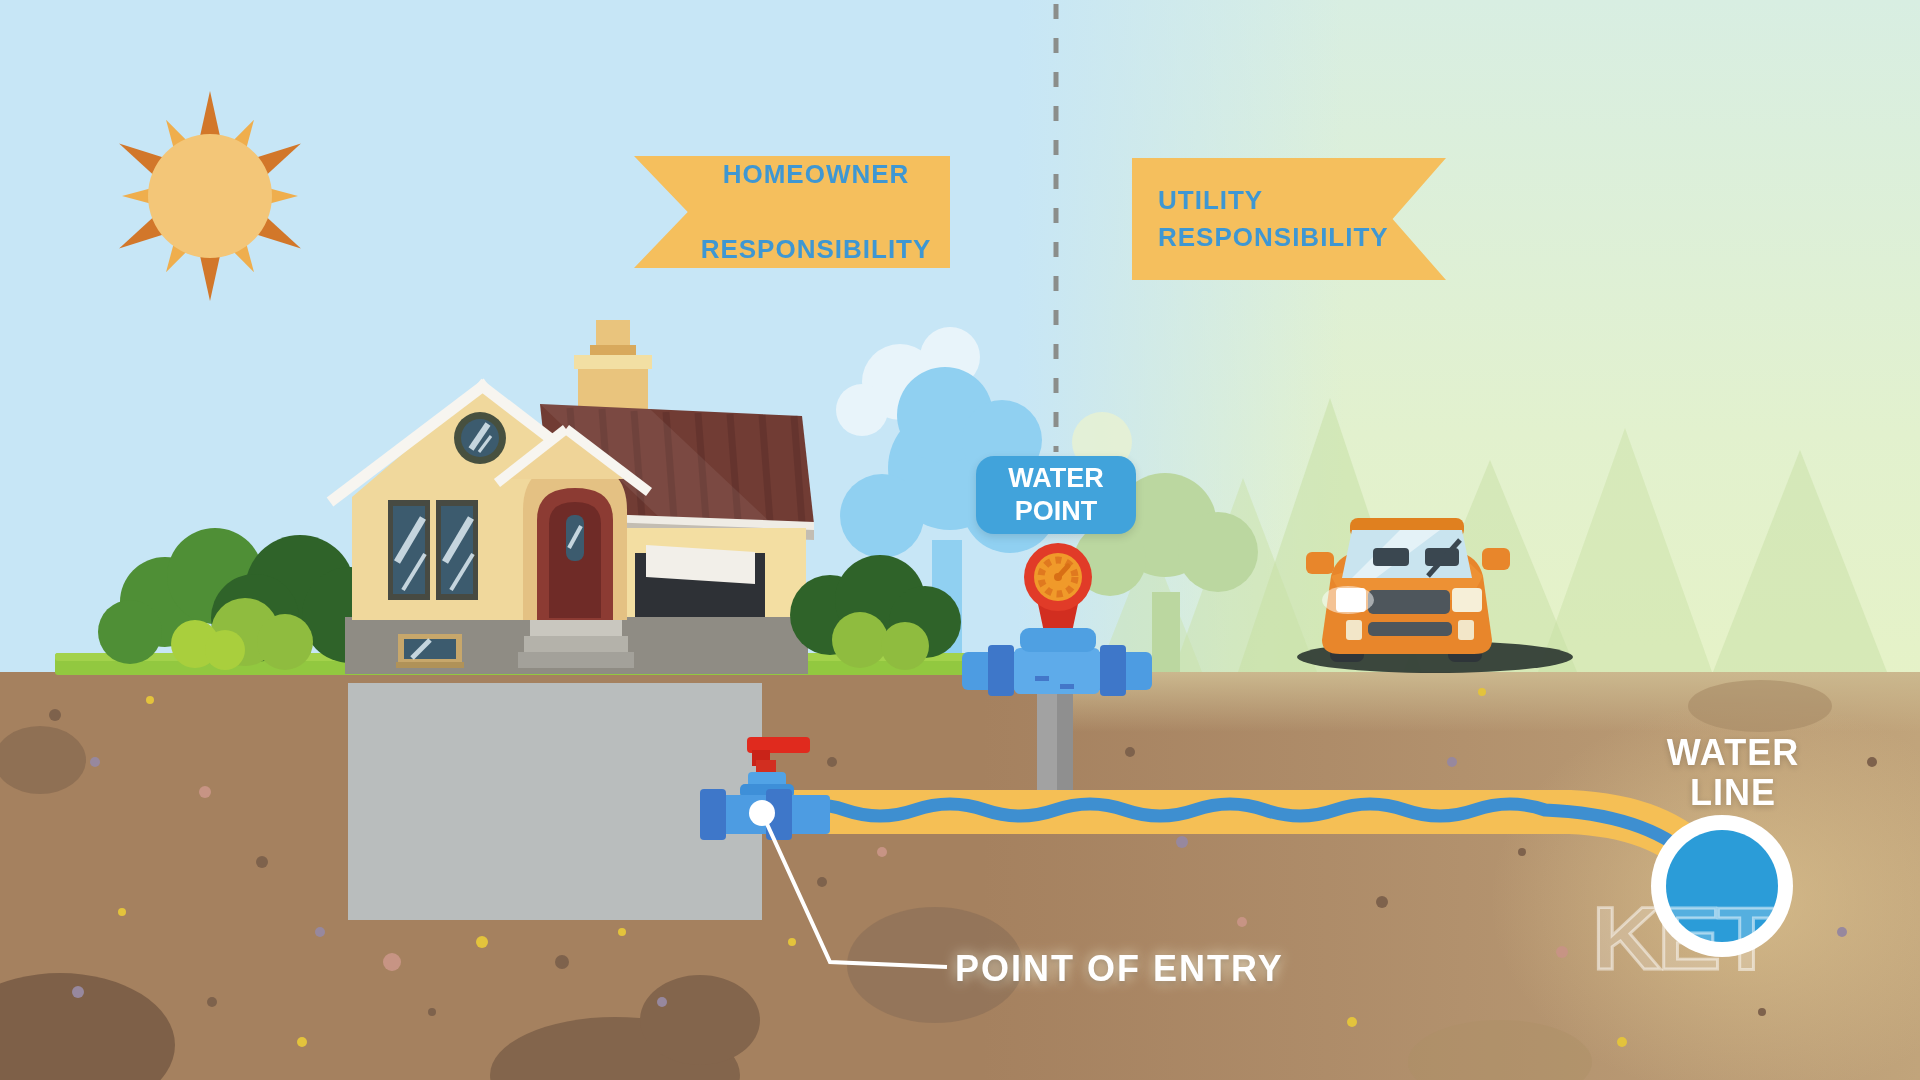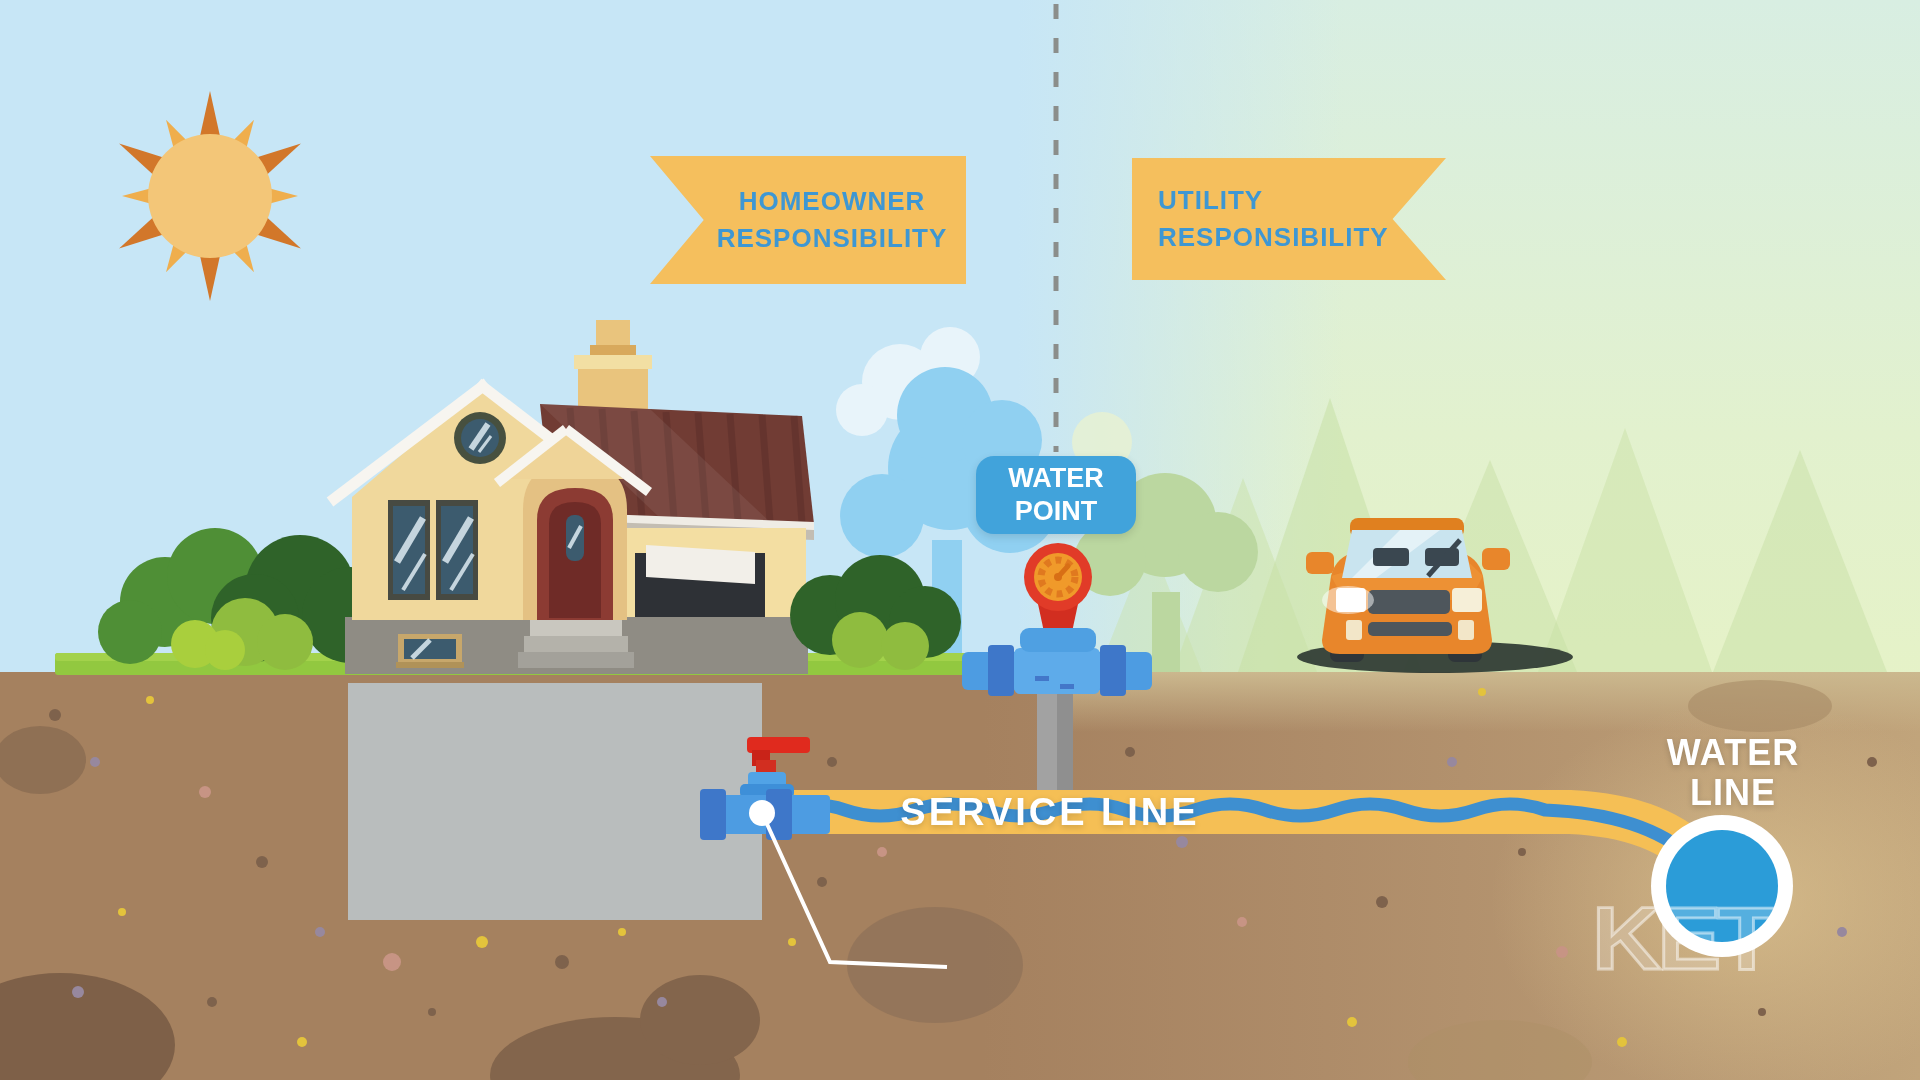--- a/index.html
+++ b/index.html
@@ -8,22 +8,22 @@
          background:
            linear-gradient(to right, #C7E6F6 0%, #C7E6F6 53%, rgba(199,230,246,0) 70%),
            linear-gradient(to bottom, #D8EEE2 0%, #E2F1CE 40%, #EBF4BD 100%);}
   .scene{position:absolute;left:0;top:0;}
   .lbl{position:absolute;font-weight:bold;color:#fff;text-shadow:0 2px 6px rgba(0,0,0,.18);}
   .watermark{left:196px;top:104px;font-weight:400;font-size:27px;letter-spacing:.5px;
              color:rgba(255,255,255,.96);text-shadow:0 2px 5px rgba(0,0,0,.28);}
   .banner{position:absolute;background:#F5BF5D;color:#3E97D3;font-weight:bold;
           font-size:26px;line-height:37px;letter-spacing:1px;text-align:center;
           display:flex;flex-direction:column;justify-content:center;}
-  .banner-homeowner{left:650px;top:156px;width:316px;height:128px;padding-left:48px;box-sizing:border-box;
-          clip-path:polygon(0 0,100% 0,100% 100%,0 100%,17% 50%);}
+  .banner-homeowner{left:634px;top:156px;width:316px;height:112px;padding-left:48px;box-sizing:border-box;
+          clip-path:polygon(0 0,100% 0,100% 100%,0 100%,17% 50%);justify-content:space-between;}
   .banner-utility{left:1132px;top:158px;width:314px;height:122px;padding-left:26px;box-sizing:border-box;
           clip-path:polygon(0 0,100% 0,83% 50%,100% 100%,0 100%);text-align:left;}
   .meter-sign{position:absolute;left:976px;top:456px;width:160px;height:78px;background:#41A3DB;
           border-radius:18px;color:#fff;font-weight:bold;font-size:27px;line-height:33px;
           text-align:center;display:flex;flex-direction:column;justify-content:center;
           box-shadow:0 3px 8px rgba(0,0,0,.12);}
   .basement-label{left:372px;top:778px;width:370px;text-align:center;font-size:40px;letter-spacing:5px;}
   .service-label{left:860px;top:791px;width:380px;text-align:center;font-size:38px;letter-spacing:3px;}
   .poe-label{left:955px;top:948px;font-size:36px;letter-spacing:2px;text-shadow:0 0 14px rgba(255,255,230,.8),0 2px 5px rgba(0,0,0,.2);}
   .wm-label{left:1633px;top:733px;width:200px;text-align:center;font-size:36px;letter-spacing:1px;line-height:40px;}
@@ -348,22 +348,22 @@
   <span>UTILITY</span>
   <span>RESPONSIBILITY</span>
 </div>
 
 <div class="meter-sign">
   <span>WATER</span>
   <span>POINT</span>
 </div>
 
 
-<div class="lbl service-label">SERVICE LINE</div>
-
+
+<div class="lbl poe-label">POINT OF ENTRY</div>
 
 <div class="lbl wm-label">
   <div>WATER</div>
   <div>LINE</div>
 </div>
 
 <div class="lbl ket-logo">KET</div>
 
 </div>
 

